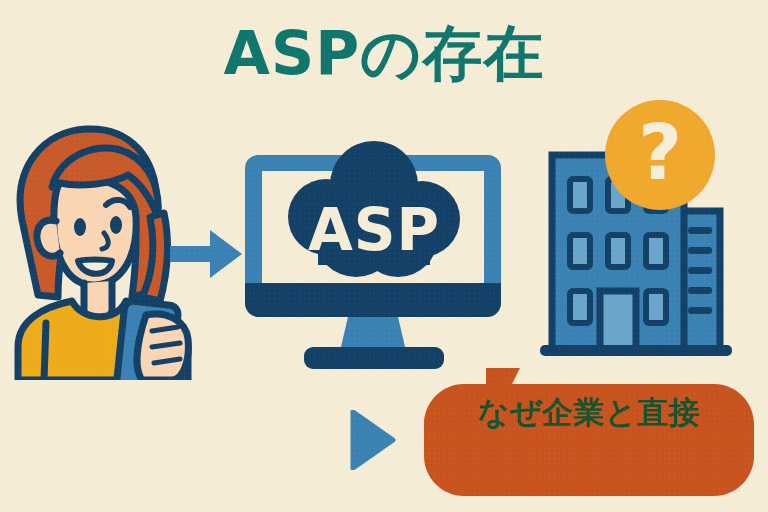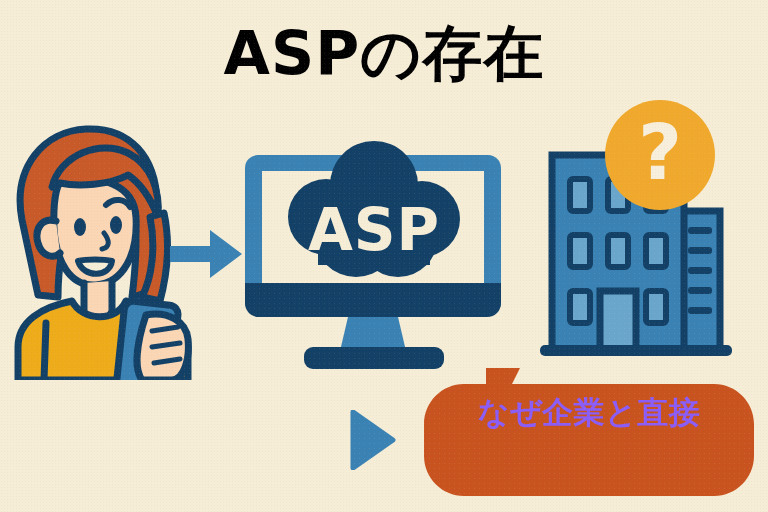--- a/index.html
+++ b/index.html
@@ -28,21 +28,21 @@
     background-position: 0 0, 2px 1px;
     z-index: 60;
   }
 
   
   #title {
     position: absolute;
     left: 0; right: 0;
     top: 20px;
     text-align: center;
-    color: #000000;
+    color: #0f766e;
     font-size: 60px;
     font-weight: 700;
     letter-spacing: 1px;
     line-height: 1.1;
     white-space: nowrap;
     z-index: 40;
   }
 
   
   #woman { position: absolute; left: 0; top: 125px; width: 215px; height: 255px; z-index: 20; }
@@ -69,21 +69,21 @@
     z-index: 35;
   }
   #bubble-shape {
     position: absolute; inset: 0;
   }
   #bubble-text {
     position: absolute;
     left: 0; right: 0;
     top: 24px;
     text-align: center;
-    color: #8b5cf6;
+    color: #14532d;
     font-size: 31px;
     font-weight: 700;
     line-height: 1.32;
     letter-spacing: .5px;
     z-index: 2;
     pointer-events: none;
   }
   #bubble-text div { white-space: nowrap; }
 </style>
 </head>

